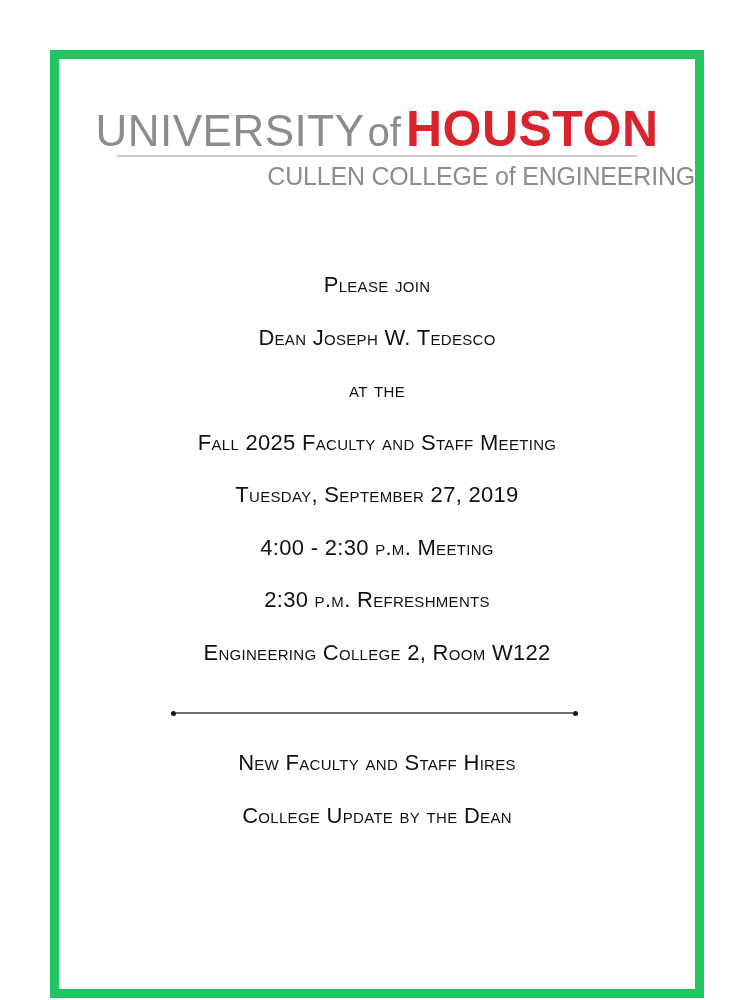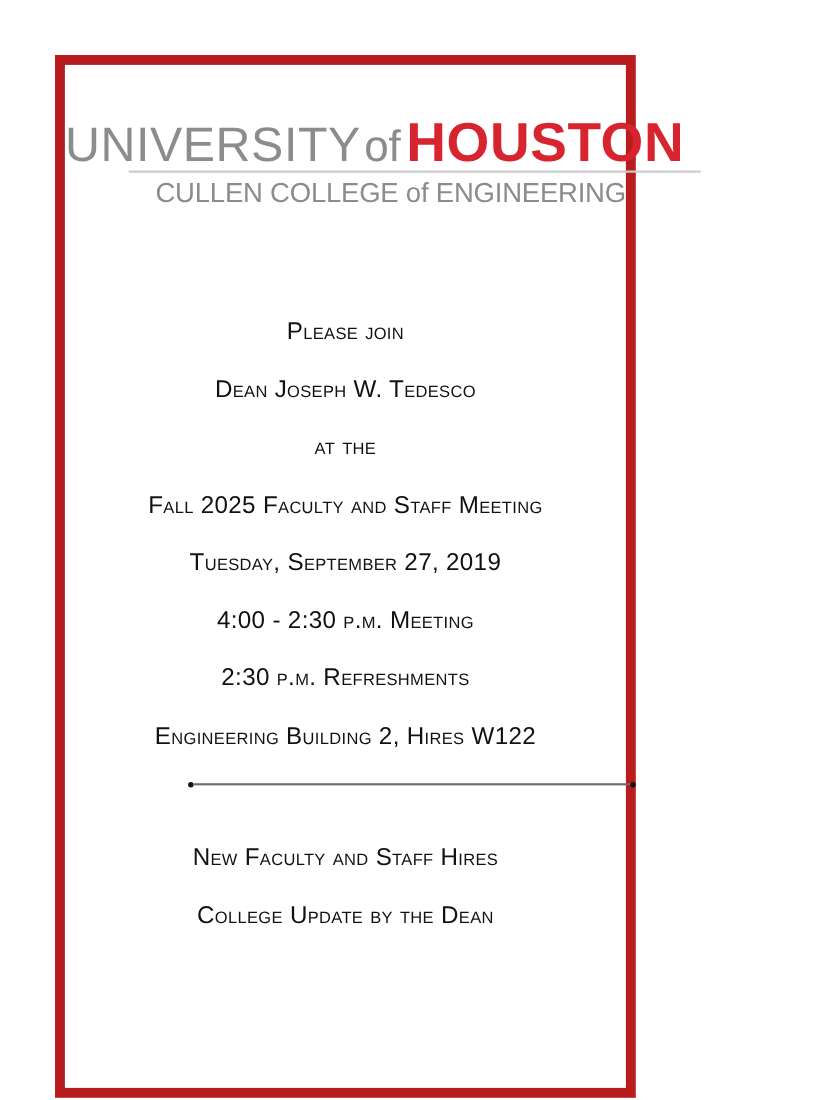--- a/index.html
+++ b/index.html
@@ -9,24 +9,24 @@
     width: 750px;
     height: 1000px;
     font-family: "Liberation Sans", sans-serif;
     overflow: hidden;
   }
 
   .frame {
     position: absolute;
     left: 50px;
     top: 50px;
-    width: 528px;
+    width: 654px;
     height: 948px;
     box-sizing: border-box;
-    border: 9px solid #b91c1c;
+    border: 9px solid #22c55e;
     background: #ffffff;
   }
 
   
   .logo-line1 {
     position: absolute;
     top: 45px;
     left: 0;
     right: 0;
     text-align: center;
@@ -77,21 +77,20 @@
     position: absolute;
     left: 0;
     right: 0;
     text-align: center;
     font-size: 22px;
     line-height: 22px;
     color: #111111;
     font-variant: small-caps;
     letter-spacing: 0.3px;
     white-space: nowrap;
-    margin-top: 16px;
   }
 
   
   .divider {
     position: absolute;
     top: 651px;
     left: 112px;
     width: 407px;
     height: 6px;
     display: flex;
@@ -123,21 +122,21 @@
 
   <div class="logo-line2">CULLEN COLLEGE of ENGINEERING</div>
 
   <div class="inv-line" style="top:215px">Please join</div>
   <div class="inv-line" style="top:268px">Dean Joseph W. Tedesco</div>
   <div class="inv-line" style="top:320px">at the</div>
   <div class="inv-line" style="top:373px">Fall 2025 Faculty and Staff Meeting</div>
   <div class="inv-line" style="top:425px">Tuesday, September 27, 2019</div>
   <div class="inv-line" style="top:478px">4:00 - 2:30 p.m. Meeting</div>
   <div class="inv-line" style="top:530px">2:30 p.m. Refreshments</div>
-  <div class="inv-line" style="top:583px">Engineering Building 2, Hires W122</div>
+  <div class="inv-line" style="top:583px">Engineering College 2, Room W122</div>
 
   <div class="divider">
     <span class="dot"></span>
     <span class="rule"></span>
     <span class="dot"></span>
   </div>
 
   <div class="inv-line" style="top:693px">New Faculty and Staff Hires</div>
   <div class="inv-line" style="top:746px">College Update by the Dean</div>
 

